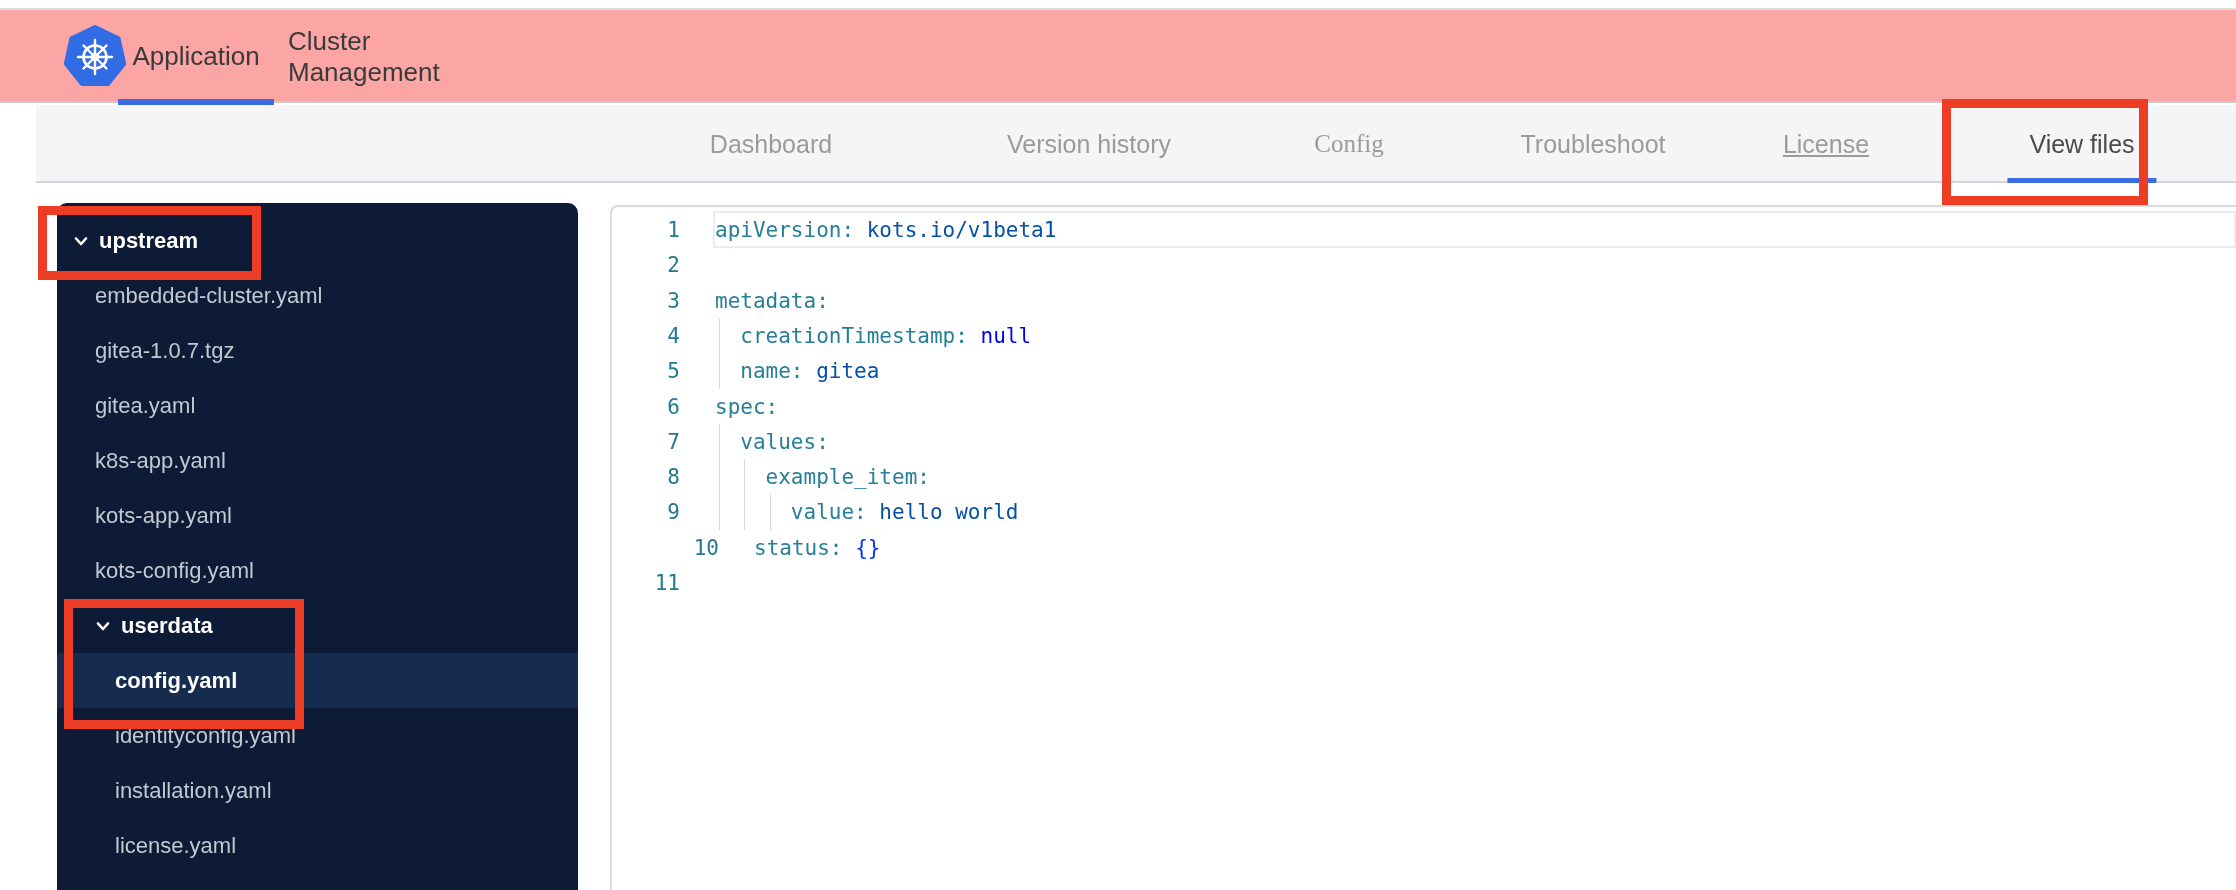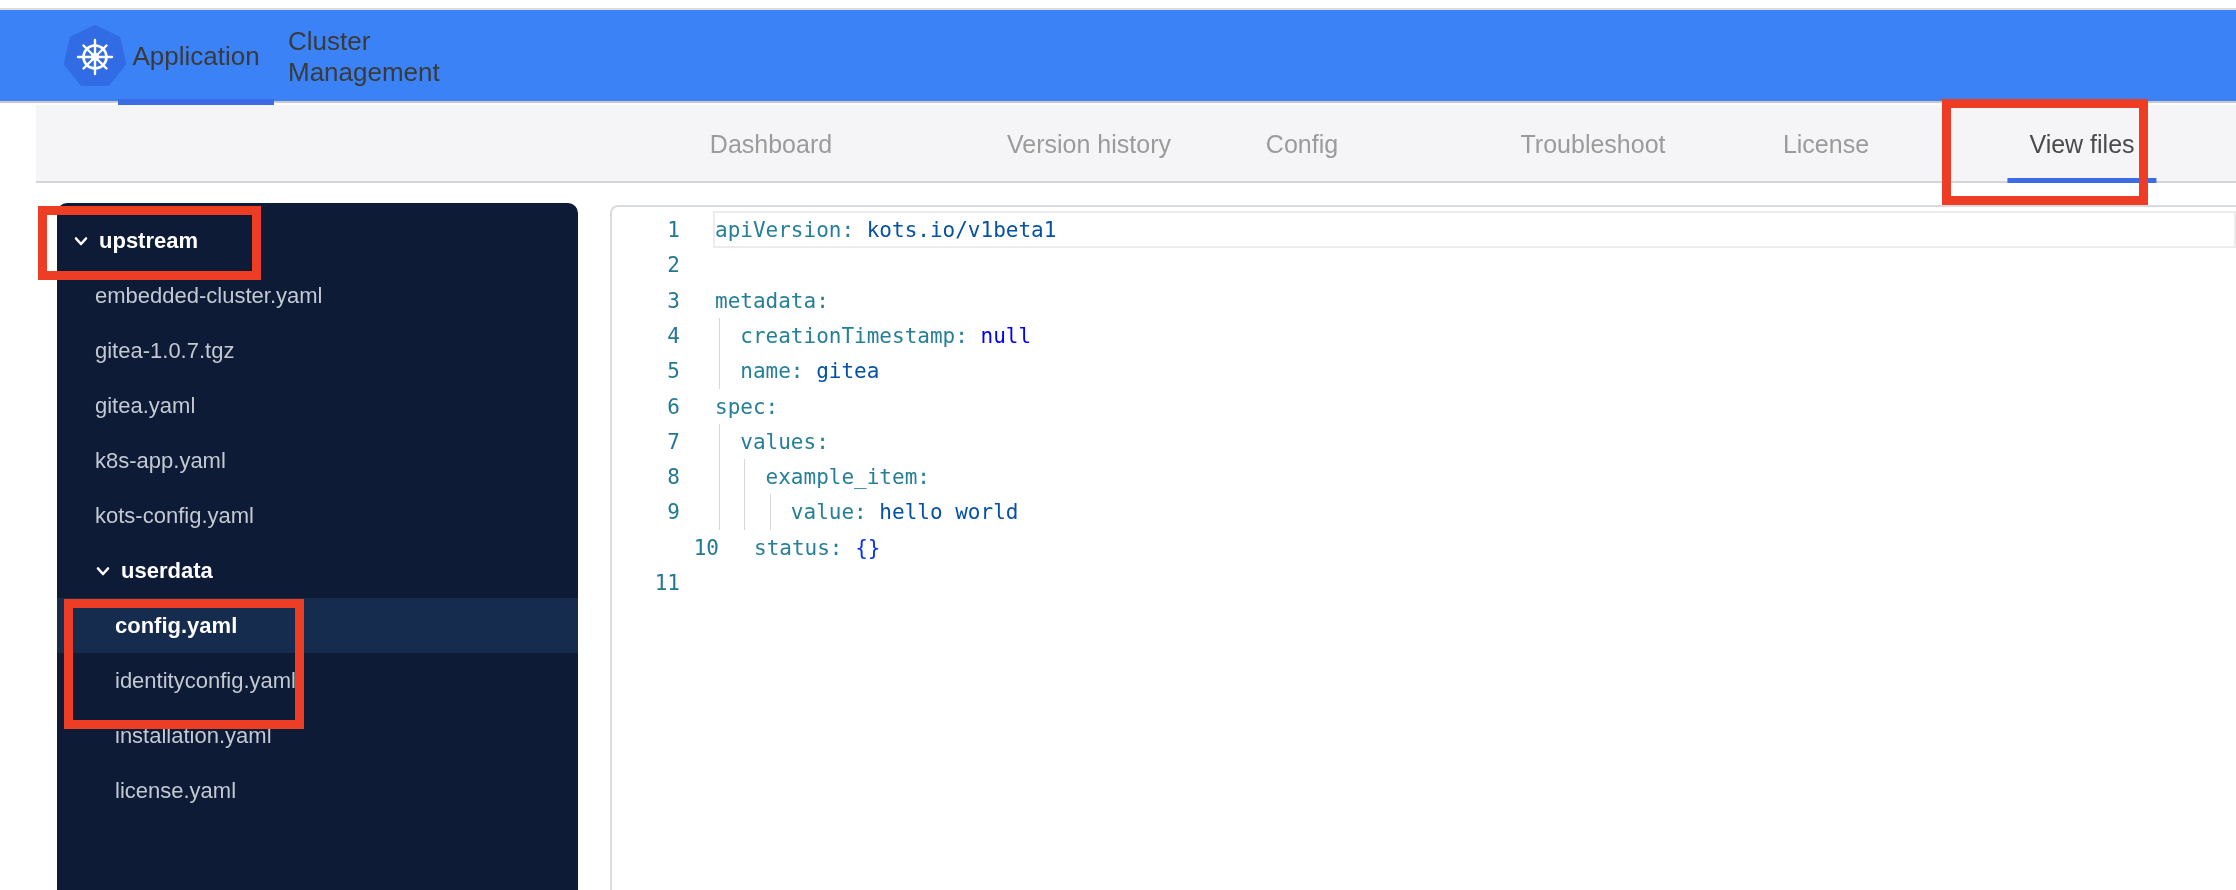--- a/index.html
+++ b/index.html
@@ -16,21 +16,21 @@
   }
   *{margin:0;padding:0;box-sizing:border-box;}
   html,body{width:2236px;height:890px;overflow:hidden;background:#fff;
     font-family:"Liberation Sans","DejaVu Sans",sans-serif;}
   .page{position:relative;width:2236px;height:890px;background:#fff;}
 
   
   .top-hairline{position:absolute;left:0;top:8px;width:100%;height:2px;background:#dcdcdc;}
 
   
-  .header{position:absolute;left:0;top:10px;width:100%;height:93px;background:#3b82f6;
+  .header{position:absolute;left:0;top:10px;width:100%;height:93px;background:#fca5a5;
     border-bottom:2px solid #c9c9c9;}
   .logo{position:absolute;left:63px;top:14px;width:64px;height:64px;}
   .hdr-tab{position:absolute;top:0;height:93px;display:flex;align-items:center;justify-content:center;
     font-size:26px;color:#3a3a3a;cursor:pointer;}
   .hdr-tab.t0{left:118px;width:156px;}
   .hdr-tab.t1{left:288px;width:212px;}
   .hdr-tab.active::after{content:"";position:absolute;left:0;right:0;bottom:-2px;height:6px;
     background:var(--accent-blue);}
 
   
@@ -103,23 +103,23 @@
         <circle cx="32" cy="33" r="4" fill="#fff"></circle>
       </svg>
     </div>
     <div class="hdr-tab t0 active">Application</div>
     <div class="hdr-tab t1">Cluster Management</div>
   </header>
 
   <nav class="subnav">
       <div class="subnav-item" style="left: 735px;">Dashboard</div>
       <div class="subnav-item" style="left: 1053px;">Version history</div>
-      <div class="subnav-item" style="left: 1266px;">Config</div>
+      <div class="subnav-item" style="left: 1313px; font-family: Liberation Serif, serif;">Config</div>
       <div class="subnav-item" style="left: 1557px;">Troubleshoot</div>
-      <div class="subnav-item" style="left: 1790px;">License</div>
+      <div class="subnav-item" style="left: 1790px; text-decoration: underline;">License</div>
       <div class="subnav-item active" style="left: 2046px;">View files</div>
     </nav>
 
   <aside class="sidebar">
       <div class="tree-row folder d0">
         <span class="chev">
           <svg viewBox="0 0 20 20" width="20" height="20">
             <polyline points="5,7.5 10,13 15,7.5" fill="none" stroke="#fff" stroke-width="2.6" stroke-linecap="round" stroke-linejoin="round"></polyline>
           </svg>
         </span>
@@ -131,20 +131,23 @@
       <div class="tree-row file d1">
         <span>gitea-1.0.7.tgz</span>
       </div>
       <div class="tree-row file d1">
         <span>gitea.yaml</span>
       </div>
       <div class="tree-row file d1">
         <span>k8s-app.yaml</span>
       </div>
       <div class="tree-row file d1">
+        <span>kots-app.yaml</span>
+      </div>
+      <div class="tree-row file d1">
         <span>kots-config.yaml</span>
       </div>
       <div class="tree-row folder d1">
         <span class="chev">
           <svg viewBox="0 0 20 20" width="20" height="20">
             <polyline points="5,7.5 10,13 15,7.5" fill="none" stroke="#fff" stroke-width="2.6" stroke-linecap="round" stroke-linejoin="round"></polyline>
           </svg>
         </span>
         <span>userdata</span>
       </div>

